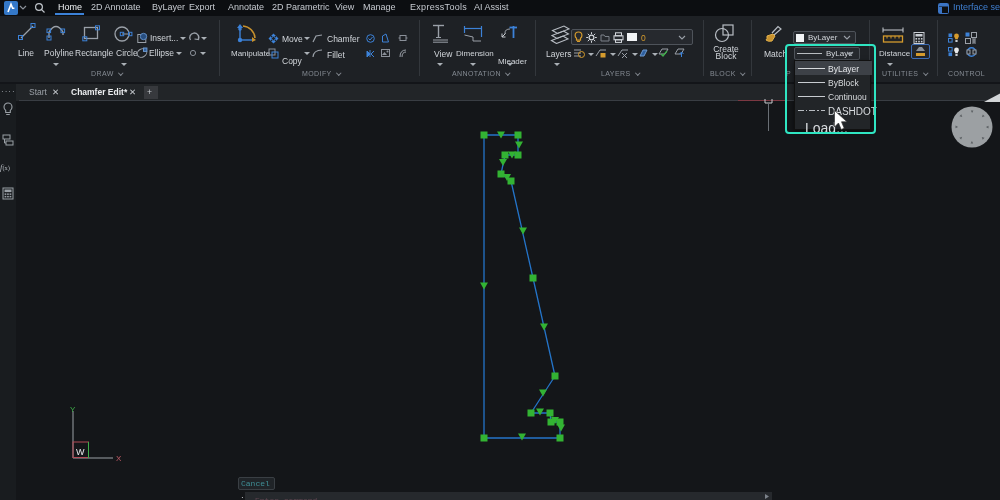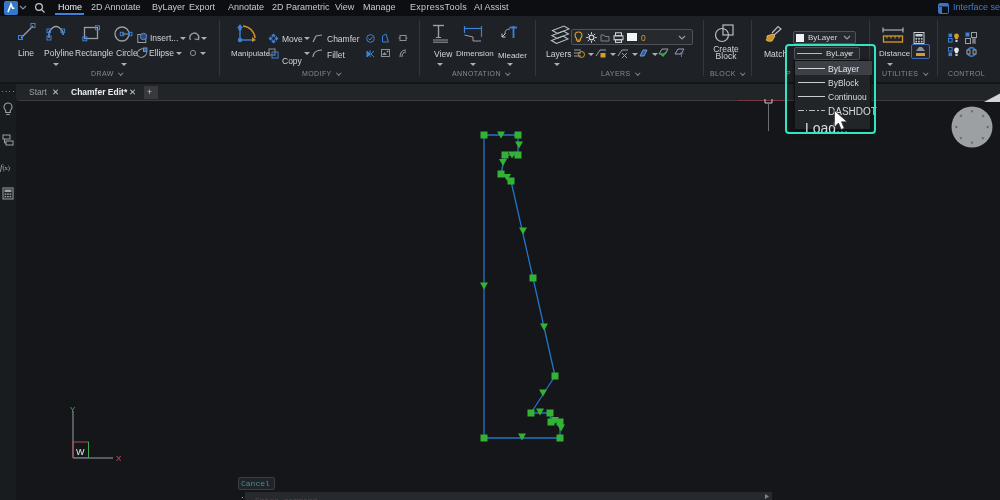--- a/index.html
+++ b/index.html
@@ -196,21 +196,21 @@
       <path d="M1.5 10 L10 12 L10 16 L18 16" stroke="#9aa0a8" fill="none"></path>
     </svg>
     <div class="btxt" style="left:456px;top:33px;font-size:8px">Dimension</div>
     <div class="dropt" style="left:470px;top:47px"></div>
     <svg class="abs" style="left:501px;top:9px" width="16" height="15">
       <line x1="12.5" y1="1" x2="12.5" y2="13" stroke="#3c82d8" stroke-width="1.8"></line>
       <line x1="8.5" y1="2.5" x2="16" y2="2.5" stroke="#3c82d8" stroke-width="1.8"></line>
       <path d="M9 4 Q4 4 4 8 L4 9" stroke="#9aa0a8" fill="none"></path>
       <path d="M1 12 L4.5 8.5 M1 12 L1 8.5 M1 12 L4.5 12" stroke="#c8cdd3" fill="none"></path>
     </svg>
-    <div class="btxt" style="left:498px;top:35px;font-size:8px">Mleader</div>
+    <div class="btxt" style="left:498px;top:41px;font-size:8px">Mleader</div>
     <div class="dropt" style="left:507px;top:47px"></div>
     <div class="rlabel" style="left:452px">ANNOTATION <i class="lv"></i></div>
 
     <svg class="abs" style="left:550px;top:8px" width="21" height="20">
       <path d="M2.5 6.5 L14 2 L19 5 L7.5 9.5 Z" fill="none" stroke="#b8bdc4" stroke-width="1.1"></path>
       <path d="M2 11.5 L13.5 7 L18.5 10 L7 14.5 Z" fill="none" stroke="#b8bdc4" stroke-width="1.1"></path>
       <path d="M1.5 16.5 L13 12 L18 15 L6.5 19.5 Z" fill="none" stroke="#b8bdc4" stroke-width="1.1"></path>
     </svg>
     <div class="btxt" style="left:546px;top:33px">Layers</div>
     <div class="dropt" style="left:554px;top:47px"></div>

